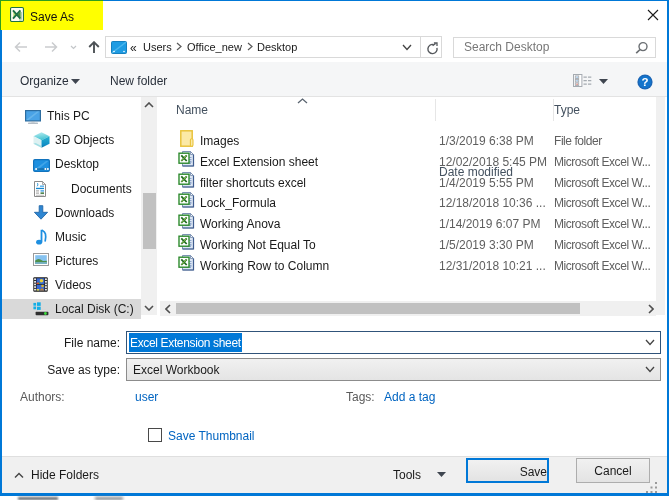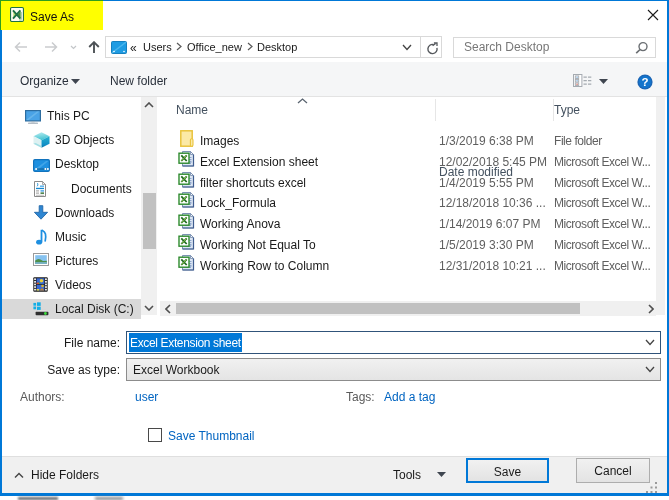--- a/index.html
+++ b/index.html
@@ -436,21 +436,21 @@
       <path d="M1 5.5 L5 1.5 L9 5.5" stroke="#444" stroke-width="1.4" fill="none"></path>
     </svg>
 </div>
 <div class="abs" style="left:31px;top:468px;">Hide Folders</div>
 <div class="abs" style="left:393px;top:468px;">Tools</div>
 <div class="abs" style="left:437px;top:472px;">
 <svg width="9" height="5" viewBox="0 0 9 5">
       <path d="M0 0 H9 L4.5 5 Z" fill="#3f4650"></path>
     </svg>
 </div>
-<div class="abs" style="left:466px;top:458px;width:83px;height:25px;border:2px solid #0078d7;background:linear-gradient(#f1f1f1,#e3e3e3);text-align:center;line-height:24px;">Save</div>
+<div class="abs" style="left:466px;top:458px;width:83px;height:25px;border:2px solid #0078d7;background:linear-gradient(#f1f1f1,#e3e3e3);text-align:right;line-height:24px;">Save</div>
 <div class="abs" style="left:576px;top:458px;width:74px;height:25px;border:1px solid #adadad;background:linear-gradient(#f1f1f1,#e3e3e3);text-align:center;line-height:25px;">Cancel</div>
 <div class="abs" style="left:645px;top:481px;">
 <svg width="13" height="13" viewBox="0 0 13 13">
  <g fill="#9a9a9a">
   <rect x="10" y="1" width="2" height="2"></rect>
         <rect x="10" y="5.5" width="2" height="2"></rect>
         <rect x="10" y="10" width="2" height="2"></rect>
   <rect x="5.5" y="5.5" width="2" height="2"></rect>
         <rect x="5.5" y="10" width="2" height="2"></rect>
   <rect x="1" y="10" width="2" height="2"></rect>

